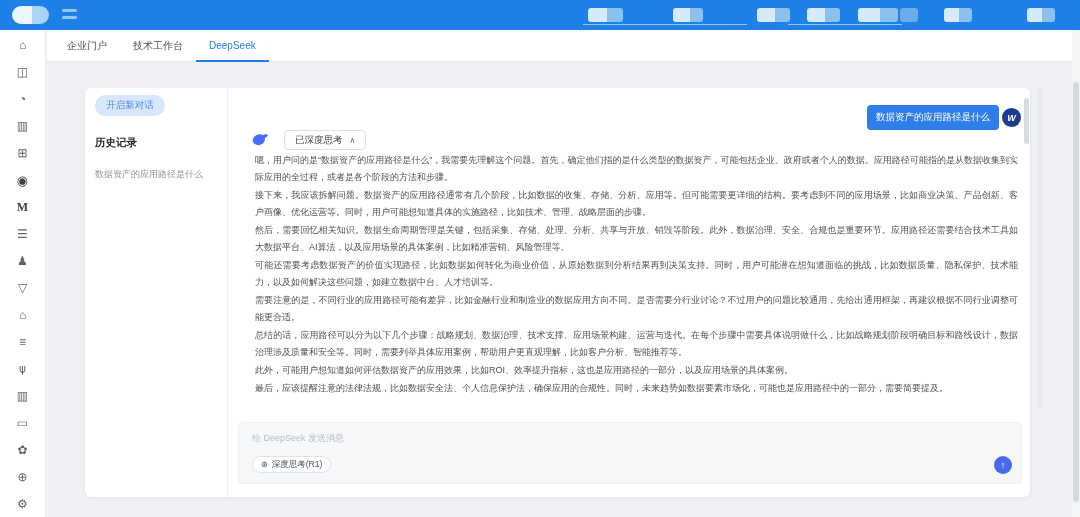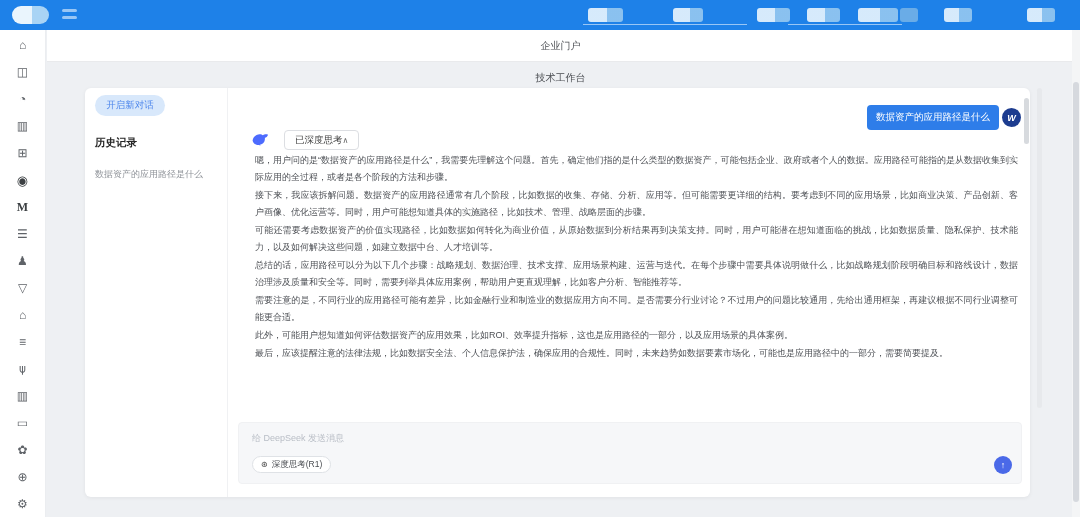--- a/index.html
+++ b/index.html
@@ -24,21 +24,21 @@
   
   .sidebar{position:absolute;left:0;top:30px;width:46px;height:487px;background:#ffffff;
            border-right:1px solid #ebedf0;display:flex;flex-direction:column;align-items:center;padding-top:2px;box-sizing:border-box;}
   .sidebar .icon{width:27px;height:27px;line-height:27px;text-align:center;font-size:12px;color:#5f6368;cursor:pointer;}
   .sidebar .icon.ic-dark{color:#3c4043;font-size:13px;}
   .sidebar .icon.ic-m{font-family:"Liberation Serif",serif;font-weight:bold;color:#3c4043;}
   .rot180{display:inline-block;transform:rotate(180deg);}
 
   
   .tabbar{position:absolute;left:47px;top:30px;width:1033px;height:32px;background:#fff;
-          border-bottom:1px solid #e9eaec;display:flex;align-items:center;padding-left:20px;box-sizing:border-box;flex-direction:column;}
+          border-bottom:1px solid #e9eaec;display:flex;align-items:center;padding-left:20px;box-sizing:border-box;}
   .tab{position:relative;height:32px;line-height:32px;margin-right:26px;font-size:10px;color:#4a4d52;cursor:pointer;}
   .tab.active{color:#2479e9;}
   .tab.active::after{content:"";position:absolute;left:-13px;right:-13px;bottom:0;height:2px;background:#2479e9;}
 
   
   .card{position:absolute;left:85px;top:88px;width:945px;height:409px;background:#fff;border-radius:6px;
         box-shadow:0 1px 4px rgba(0,0,0,.06);}
   .chatside{position:absolute;left:0;top:0;width:143px;height:100%;border-right:1px solid #f0f1f3;box-sizing:border-box;}
   .newchat{position:absolute;left:10px;top:7px;width:70px;height:21px;border:none;border-radius:11px;
            background:#d8e8fb;color:#4e87ec;font-size:9.5px;font-family:inherit;cursor:pointer;}
@@ -46,21 +46,21 @@
   .histitem{position:absolute;left:10px;top:80px;font-size:9px;color:#8f9399;cursor:pointer;}
 
   .chatmain{position:absolute;left:143px;top:0;right:0;bottom:0;}
   .userrow{position:absolute;right:9px;top:17px;display:flex;align-items:center;gap:3px;}
   .userbubble{background:#2e7de9;color:#fff;font-size:9.5px;padding:6px 9px;border-radius:4px;}
   .useravatar{width:19px;height:19px;border-radius:50%;background:#1d3c8f;color:#fff;font-size:9px;
               font-style:italic;font-weight:bold;display:flex;align-items:center;justify-content:center;}
   .airow{position:absolute;left:23px;top:42px;display:flex;align-items:center;}
   .whale{width:19px;height:19px;display:inline-block;}
   .thinktoggle{margin-left:14px;height:20px;padding:0 10px;background:#fff;border:1px solid #dcdee2;border-radius:4px;
-               font-size:9.5px;color:#3f3f3f;font-family:inherit;display:flex;align-items:center;gap:0;cursor:pointer;}
+               font-size:9.5px;color:#3f3f3f;font-family:inherit;display:flex;align-items:center;gap:7px;cursor:pointer;}
   .thinktoggle .chev{font-size:8px;color:#666;}
   .thinking{position:absolute;left:27px;width:763px;top:64px;height:270px;overflow:hidden;}
   .thinking p{margin:0 0 1px 0;font-size:9px;line-height:17px;color:#4e5156;text-align:justify;}
   .chat-scroll{position:absolute;right:1px;top:10px;width:5px;height:46px;background:#d7dade;border-radius:3px;cursor:pointer;}
 
   .inputbox{position:absolute;left:10px;right:8px;top:334px;height:62px;background:#f6f7f9;border:1px solid #f0f1f3;
             border-radius:4px;box-sizing:border-box;z-index:2;}
   .placeholder{position:absolute;left:13px;top:9px;font-size:9px;color:#b9bec6;}
   .deepthink{position:absolute;left:13px;bottom:10px;height:17px;padding:0 8px;background:#fff;border:1px solid #dfe2e6;
              border-radius:9px;font-size:8.5px;color:#4a4d52;font-family:inherit;display:flex;align-items:center;gap:4px;cursor:pointer;}
@@ -146,23 +146,24 @@
         </span>
         <button class="thinktoggle">
           <span>已深度思考</span>
           <span class="chev">∧</span>
         </button>
       </div>
 
       <div class="thinking">
           <p>嗯，用户问的是“数据资产的应用路径是什么”，我需要先理解这个问题。首先，确定他们指的是什么类型的数据资产，可能包括企业、政府或者个人的数据。应用路径可能指的是从数据收集到实际应用的全过程，或者是各个阶段的方法和步骤。</p>
           <p>接下来，我应该拆解问题。数据资产的应用路径通常有几个阶段，比如数据的收集、存储、分析、应用等。但可能需要更详细的结构。要考虑到不同的应用场景，比如商业决策、产品创新、客户画像、优化运营等。同时，用户可能想知道具体的实施路径，比如技术、管理、战略层面的步骤。</p>
+          <p>然后，需要回忆相关知识。数据生命周期管理是关键，包括采集、存储、处理、分析、共享与开放、销毁等阶段。此外，数据治理、安全、合规也是重要环节。应用路径还需要结合技术工具如大数据平台、AI算法，以及应用场景的具体案例，比如精准营销、风险管理等。</p>
           <p>可能还需要考虑数据资产的价值实现路径，比如数据如何转化为商业价值，从原始数据到分析结果再到决策支持。同时，用户可能潜在想知道面临的挑战，比如数据质量、隐私保护、技术能力，以及如何解决这些问题，如建立数据中台、人才培训等。</p>
+          <p>需要注意的是，不同行业的应用路径可能有差异，比如金融行业和制造业的数据应用方向不同。是否需要分行业讨论？不过用户的问题比较通用，先给出通用框架，再建议根据不同行业调整可能更合适。</p>
           <p>总结的话，应用路径可以分为以下几个步骤：战略规划、数据治理、技术支撑、应用场景构建、运营与迭代。在每个步骤中需要具体说明做什么，比如战略规划阶段明确目标和路线设计，数据治理涉及质量和安全等。同时，需要列举具体应用案例，帮助用户更直观理解，比如客户分析、智能推荐等。</p>
-          <p>需要注意的是，不同行业的应用路径可能有差异，比如金融行业和制造业的数据应用方向不同。是否需要分行业讨论？不过用户的问题比较通用，先给出通用框架，再建议根据不同行业调整可能更合适。</p>
           <p>此外，可能用户想知道如何评估数据资产的应用效果，比如ROI、效率提升指标，这也是应用路径的一部分，以及应用场景的具体案例。</p>
           <p>最后，应该提醒注意的法律法规，比如数据安全法、个人信息保护法，确保应用的合规性。同时，未来趋势如数据要素市场化，可能也是应用路径中的一部分，需要简要提及。</p>
         </div>
 
       <div class="chat-scroll"></div>
 
       <div class="inputbox">
         <div class="placeholder">给 DeepSeek 发送消息</div>
         <button class="deepthink">
           <span class="dticon">⊛</span>

